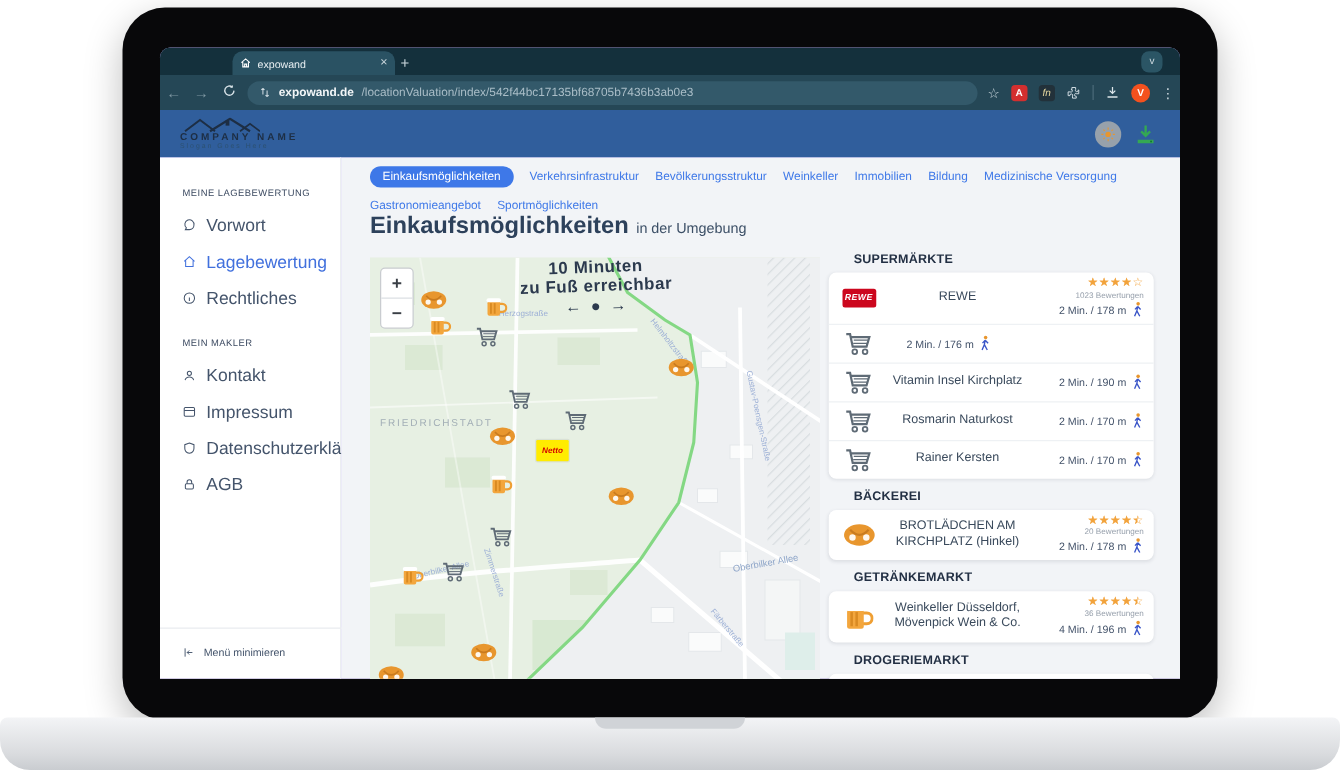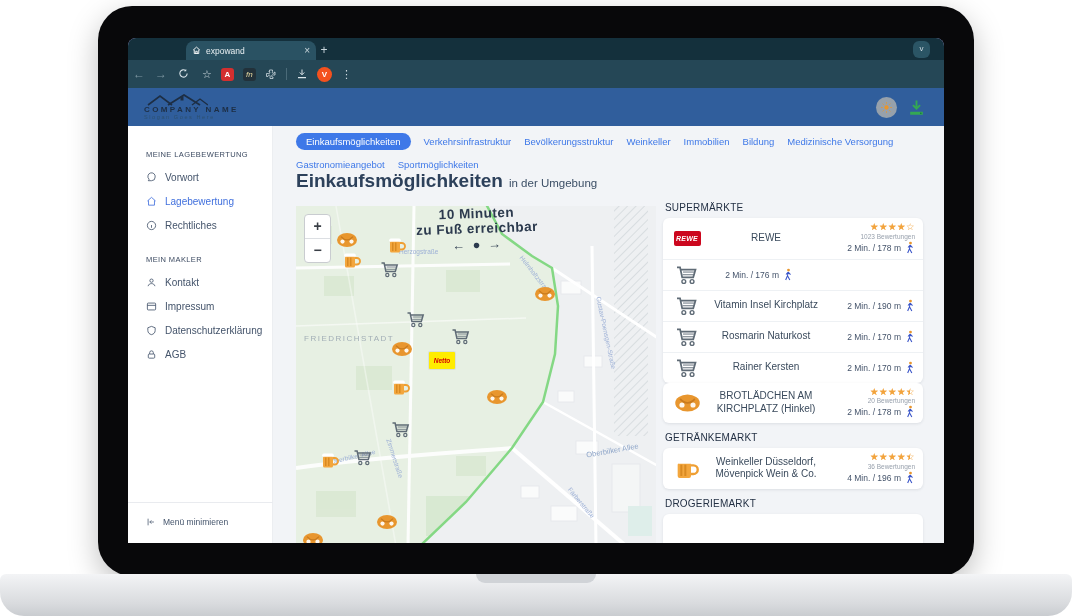--- a/index.html
+++ b/index.html
@@ -39,21 +39,21 @@
   .logo{margin-left:16px;display:flex;flex-direction:column;}
   .logo-name{font-size:8px;letter-spacing:2.4px;color:#1d2e44;font-weight:bold;margin-top:-2px;}
   .logo-slogan{font-size:5.5px;letter-spacing:1.6px;color:#2c5070;}
   .appheader-right{margin-left:auto;margin-right:18px;display:flex;align-items:center;gap:10px;}
   .sun-avatar{width:21px;height:21px;border-radius:50%;background:#97a1ab;display:flex;align-items:center;justify-content:center;}
 
   
   .appbody{display:flex;height:417px;}
   .sidebar{width:144px;background:#ffffff;position:relative;flex:none;border-right:1px solid #eceef1;}
   .sb-section{margin:24px 0 0 18px;font-size:7.5px;font-weight:normal;letter-spacing:.4px;color:#3c4a61;}
-  .sb-item{display:flex;align-items:center;gap:8px;margin:13px 0 0 18px;font-size:10px;color:#44546b;}
+  .sb-item{display:flex;align-items:center;gap:8px;margin:13px 0 0 18px;font-size:14px;color:#44546b;}
   .sb-item svg{flex:none;}
   .sb-item.active{color:#4170dd;}
   .sb-bottom{position:absolute;left:0;bottom:0;width:100%;border-top:1px solid #e9ebef;padding:14px 0 16px 18px;display:flex;align-items:flex-end;gap:7px;font-size:8.5px;color:#44546b;}
 
   .content{position:relative;flex:1;background:#f2f4f7;}
 
   
   .pills{position:absolute;left:23px;top:7px;width:600px;display:flex;flex-wrap:wrap;column-gap:13px;row-gap:6px;}
   .pill{font-size:9.5px;color:#3e78e8;padding:3px 0;white-space:nowrap;}
   .pill.active{background:#3e78e8;color:#fff;padding:3px 10px;border-radius:12px;}
@@ -72,21 +72,21 @@
   .annotation .a1{font-size:13.5px;font-weight:bold;letter-spacing:.5px;}
   .annotation .a2{font-size:13.5px;font-weight:bold;letter-spacing:.5px;}
   .annotation .arr{font-size:13px;font-weight:bold;letter-spacing:2px;margin-top:1px;}
   .district{position:absolute;left:8px;top:128px;font-size:8px;letter-spacing:1.5px;color:#a2aeb6;z-index:2;}
   .sl{position:absolute;font-size:6.5px;color:#9db0d6;white-space:nowrap;z-index:2;}
   .mi{position:absolute;z-index:3;line-height:0;}
   .netto{position:absolute;left:133px;top:146px;width:26px;height:17px;background:#ffec00;color:#d40000;font-size:6.5px;font-weight:bold;font-style:italic;text-align:center;line-height:17px;border-radius:1px;z-index:3;box-shadow:0 0 0 1px rgba(0,0,0,.06);}
 
   
   .panel{position:absolute;left:390px;top:76px;width:260px;}
-  .psec-title{font-size:10px;font-weight:normal;color:#233044;letter-spacing:.2px;margin:9px 0 5px 2px;}
+  .psec-title{font-size:10px;font-weight:bold;color:#233044;letter-spacing:.2px;margin:9px 0 5px 20px;}
   .panel .psec-title:first-child{margin-top:0;}
   .pcard{background:#fff;border-radius:6px;box-shadow:0 1px 3px rgba(30,40,60,.10);overflow:hidden;}
   .prow{display:flex;align-items:center;padding:4px 8px 4px 6px;border-bottom:1px solid #eef1f4;min-height:22px;}
   .prow:last-child{border-bottom:none;}
   .picon{width:36px;flex:none;display:flex;justify-content:center;align-items:center;}
   .pname{flex:1;text-align:center;font-size:10px;color:#3a4a5c;line-height:1.25;padding:0 4px;}
   .pright{width:88px;flex:none;display:flex;flex-direction:column;align-items:flex-end;gap:1px;}
   .stars{position:relative;display:inline-block;font-size:9.5px;line-height:1;color:#f2a33c;letter-spacing:.5px;}
   .stars .fg{position:absolute;left:0;top:0;overflow:hidden;white-space:nowrap;}
   .previews{font-size:6.5px;color:#97a0ac;}
@@ -152,20 +152,27 @@
 
     <div class="toolbar">
       <span class="ic-back">←</span>
       <span class="ic-fwd">→</span>
       <span class="ic-reload">
         <svg width="11" height="11" viewBox="0 0 24 24">
             <path d="M20 12a8 8 0 1 1-2.9-6.2" stroke="#d7e2e7" stroke-width="2.4" fill="none"></path>
             <path d="M18 2v5h-5z" fill="#d7e2e7"></path>
           </svg>
       </span>
+      <div class="urlbar">
+        <svg width="10" height="10" viewBox="0 0 24 24">
+            <path d="M8 4v12M8 4l-3 3M8 4l3 3M16 20V8M16 20l-3-3M16 20l3-3" stroke="#cfdbe1" stroke-width="2" fill="none"></path>
+          </svg>
+        <span class="url-host">expowand.de</span>
+        <span class="url-path">/locationValuation/index/542f44bc17135bf68705b7436b3ab0e3</span>
+      </div>
       <div class="tb-right">
         <span class="star-ic">☆</span>
         <span class="ext-adobe">A</span>
         <span class="ext-fn">fn</span>
         <svg width="12" height="12" viewBox="0 0 24 24">
             <path d="M9 4h6v3.2a2.2 2.2 0 1 0 4 1.3V8h1v6h-3.2a2.2 2.2 0 1 0-1.3 4H16v3h-6v-3.2a2.2 2.2 0 1 0-4-1.3V17H3v-6h3.2a2.2 2.2 0 1 0 1.3-4H9z" stroke="#cfdbe1" stroke-width="1.6" fill="none"></path>
           </svg>
         <span class="tb-sep"></span>
         <svg width="12" height="12" viewBox="0 0 24 24">
             <path d="M12 3v10M7.5 9l4.5 4.5L16.5 9" stroke="#dce6ea" stroke-width="2" fill="none"></path>
@@ -478,20 +485,21 @@
                   <span class="pdistwrap">
                     <span class="pdist">2 Min. /  170 m</span>
                     <svg width="10" height="14">
                       <use href="#ic-walk"></use>
                     </svg>
                   </span>
                 </span>
             </div>
           </div>
 
+          <div class="psec-title">BÄCKEREI</div>
           <div class="pcard">
             <div class="prow">
               <span class="picon">
                   <svg width="27" height="20">
                     <use href="#ic-pretzel"></use>
                   </svg>
                 </span>
               <span class="pname">BROTLÄDCHEN AM KIRCHPLATZ (Hinkel)</span>
               <span class="pright">
                 <span class="stars"><span class="bg">☆☆☆☆☆</span><span class="fg" style="width:90%">★★★★★</span></span>

